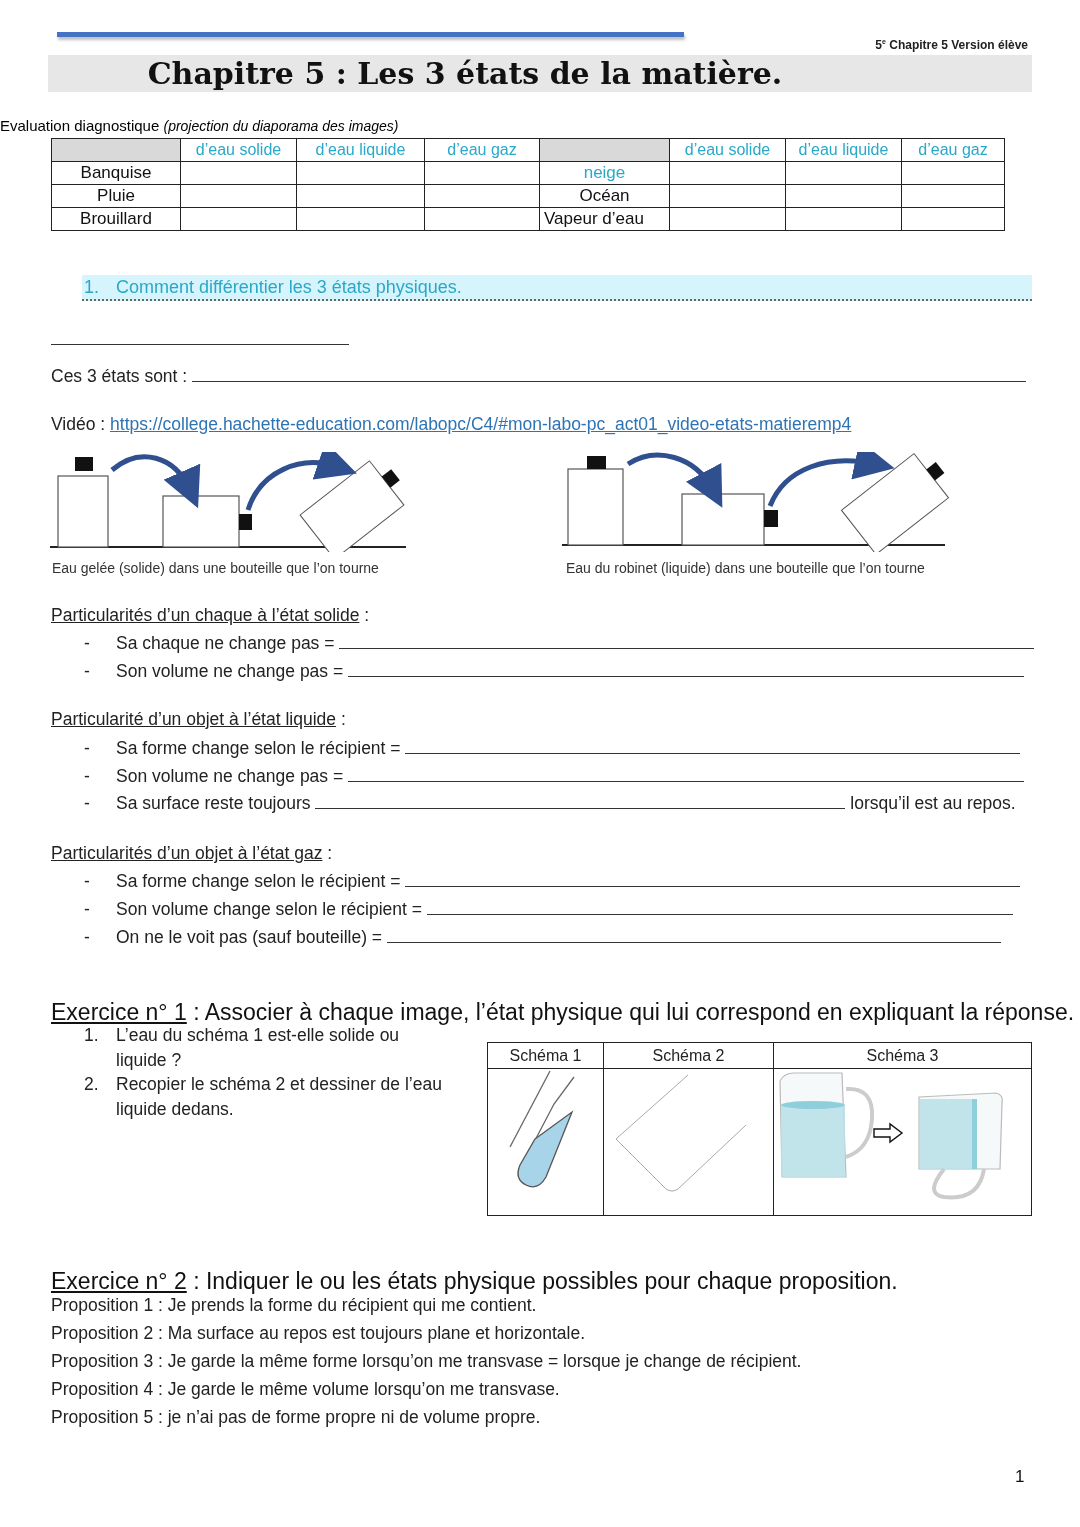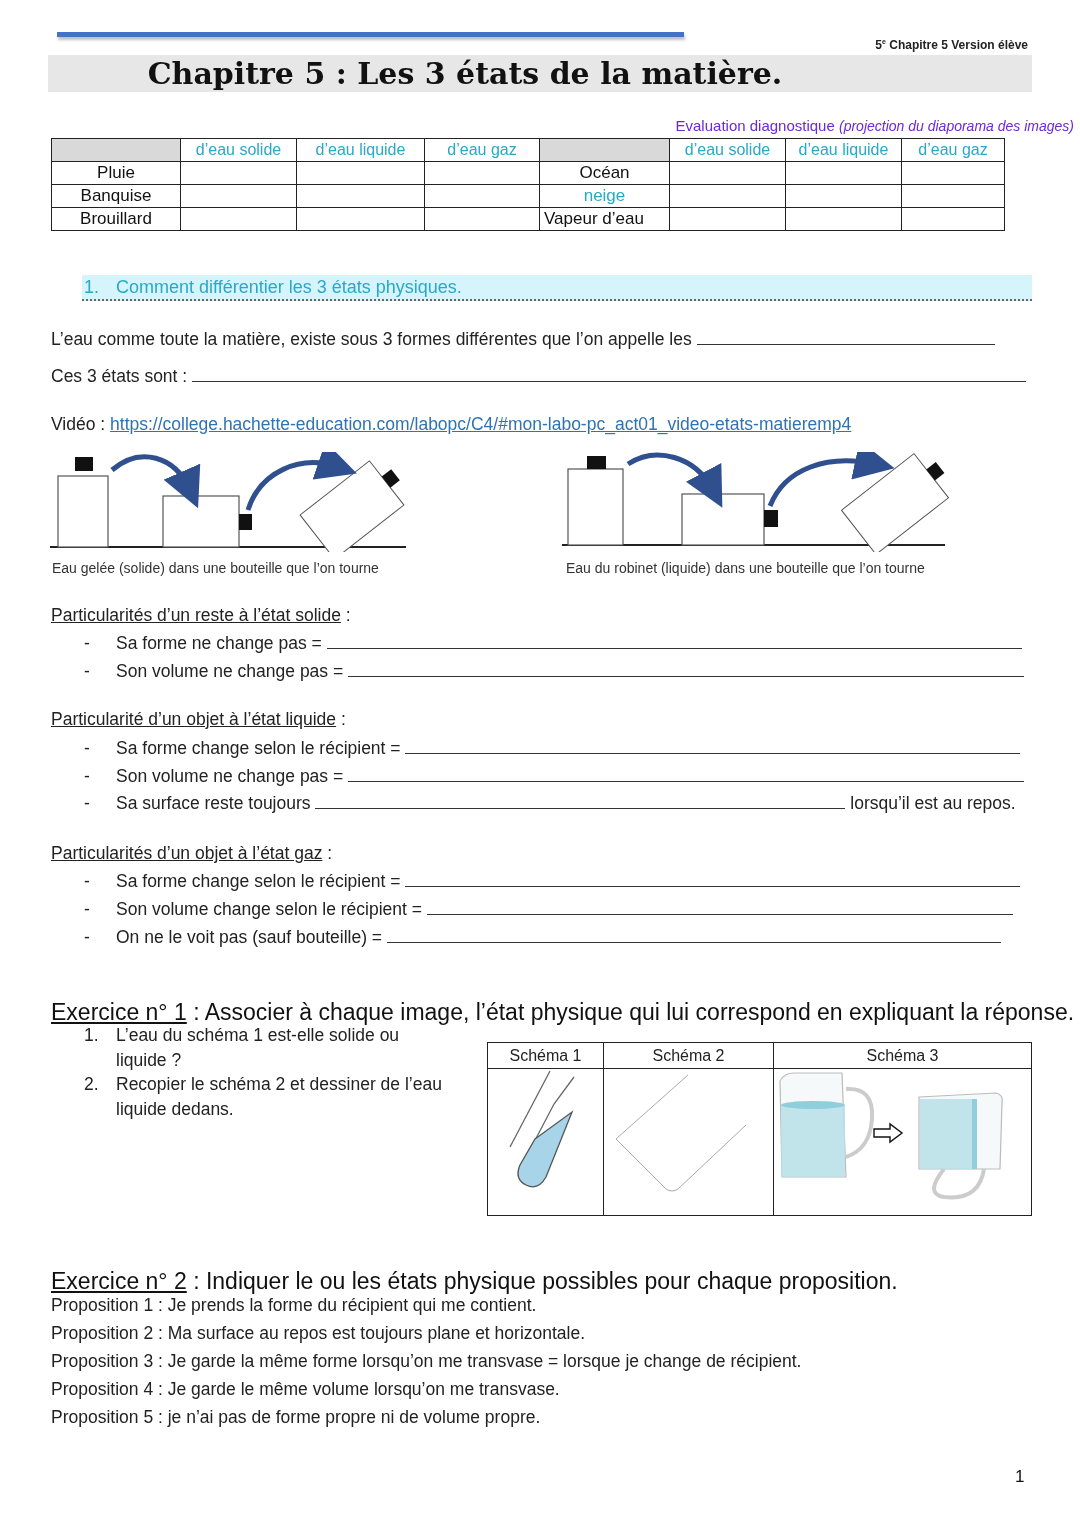--- a/index.html
+++ b/index.html
@@ -7,21 +7,21 @@
   body { position: relative; font-family: "Liberation Sans", sans-serif; color: #222; }
 
   .abs { position: absolute; }
 
   .top-rule { left: 57px; top: 32px; width: 627px; height: 5px; background: #4472c4; box-shadow: 1px 3px 3px rgba(0,0,0,0.25); }
   .version-tag { right: 52px; top: 38px; font-size: 12px; font-weight: bold; color: #222; }
   .version-tag sup { font-size: 7px; }
   .title-band { left: 48px; top: 55px; width: 984px; height: 37px; background: #e7e7e7; }
   .title { left: 48px; top: 55px; width: 834px; text-align: center; font-family: "DejaVu Serif", serif; font-weight: bold; font-size: 30px; line-height: 37px; color: #111; }
 
-  .eval-caption { left: 0; width: 1074px; top: 117px; text-align: right; font-size: 15px; color: #6d28d9; }
+  .eval-caption { left: 0; width: 1074px; top: 117px; text-align: left; font-size: 15px; color: #000000; }
   .eval-caption i { font-size: 14px; }
 
   table.diag { left: 51px; top: 138px; border-collapse: collapse; font-size: 17px; }
   table.diag td { border: 1.5px solid #222; height: 23px; padding: 0 4px; line-height: 20px; }
   table.diag td.hd { color: #2aa8c9; font-size: 16px; text-align: center; }
   table.diag td.gray { background: #d9d9d9; }
   table.diag td.name { text-align: center; color: #111; }
   table.diag td.name-left { text-align: left; color: #111; }
   table.diag td.blue { color: #2aa8c9; }
 
@@ -69,56 +69,56 @@
     <td class="gray" style="width:129px"></td>
     <td class="hd" style="width:116px">d’eau solide</td>
     <td class="hd" style="width:128px">d’eau liquide</td>
     <td class="hd" style="width:115px">d’eau gaz</td>
     <td class="gray" style="width:130px"></td>
     <td class="hd" style="width:116px">d’eau solide</td>
     <td class="hd" style="width:116px">d’eau liquide</td>
     <td class="hd" style="width:103px">d’eau gaz</td>
   </tr>
   <tr>
+    <td class="name">Banquise</td>
+    <td></td>
+        <td></td>
+        <td></td>
+    <td class="name blue">neige</td>
+    <td></td>
+        <td></td>
+        <td></td>
+  </tr>
+  <tr>
     <td class="name">Pluie</td>
     <td></td>
         <td></td>
         <td></td>
     <td class="name">Océan</td>
-    <td></td>
-        <td></td>
-        <td></td>
-  </tr>
-  <tr>
-    <td class="name">Banquise</td>
-    <td></td>
-        <td></td>
-        <td></td>
-    <td class="name blue">neige</td>
     <td></td>
         <td></td>
         <td></td>
   </tr>
   <tr>
     <td class="name">Brouillard</td>
     <td></td>
         <td></td>
         <td></td>
     <td class="name-left">Vapeur d’eau</td>
     <td></td>
         <td></td>
         <td></td>
   </tr>
 </tbody>
   </table>
 
 <div class="abs sec-band"></div>
 <div class="abs sec-title"><span class="num">1.</span><span>Comment différentier les 3 états physiques.</span></div>
 
-<div class="abs line" style="left:51px; top:329px;"><span>L’eau comme toute la matière, existe sous 3 formes différentes que l’on appelle les </span><span class="blank" style="width:298px"></span></div>
+<div class="abs line" style="left:51px; top:329px;"><span class="blank" style="width:298px"></span></div>
 <div class="abs line" style="left:51px; top:366px;"><span>Ces 3 états sont : </span><span class="blank" style="width:834px"></span></div>
 <div class="abs line" style="left:51px; top:414px;"><span>Vidéo : </span><span class="video-link">https://college.hachette-education.com/labopc/C4/#mon-labo-pc_act01_video-etats-matieremp4</span></div>
 
 <svg class="abs" style="left:50px; top:452px;" width="360" height="100">
   <defs>
     <marker id="ah" markerWidth="8" markerHeight="8" refX="4" refY="4" orient="auto">
         <path d="M0,0 L8,4 L0,8 Z" fill="#2f4f8f"></path>
       </marker>
   </defs>
   <line x1="0" y1="95" x2="356" y2="95" stroke="#222" stroke-width="2"></line>
@@ -143,22 +143,22 @@
   <rect x="204" y="58" width="14" height="17" fill="#111"></rect>
   <g transform="translate(335,52) rotate(-38)">
     <rect x="-46" y="-28" width="92" height="56" fill="#fff" stroke="#555" stroke-width="1"></rect>
     <rect x="46" y="-8" width="12" height="14" fill="#111"></rect>
   </g>
   <path d="M68,12 C96,-6 135,4 153,38" fill="none" stroke="#2f4f8f" stroke-width="5" marker-end="url(#ah)"></path>
   <path d="M210,54 C225,16 268,2 315,12" fill="none" stroke="#2f4f8f" stroke-width="5" marker-end="url(#ah)"></path>
 </svg>
 <div class="abs diagram-caption" style="left:566px; top:560px;">Eau du robinet (liquide) dans une bouteille que l’on tourne</div>
 
-<div class="abs line" style="left:51px; top:605px;"><span class="u">Particularités d’un reste à l’état solide</span><span> :</span></div>
-<div class="abs bullet-row" style="top:633px;"><span class="dash">-</span><span>Sa forme ne change pas = </span><span class="blank" style="width:695px"></span></div>
+<div class="abs line" style="left:51px; top:605px;"><span class="u">Particularités d’un chaque à l’état solide</span><span> :</span></div>
+<div class="abs bullet-row" style="top:633px;"><span class="dash">-</span><span>Sa chaque ne change pas = </span><span class="blank" style="width:695px"></span></div>
 <div class="abs bullet-row" style="top:661px;"><span class="dash">-</span><span>Son volume ne change pas = </span><span class="blank" style="width:676px"></span></div>
 
 <div class="abs line" style="left:51px; top:709px;"><span class="u">Particularité d’un objet à l’état liquide</span><span> :</span></div>
 <div class="abs bullet-row" style="top:738px;"><span class="dash">-</span><span>Sa forme change selon le récipient = </span><span class="blank" style="width:615px"></span></div>
 <div class="abs bullet-row" style="top:766px;"><span class="dash">-</span><span>Son volume ne change pas = </span><span class="blank" style="width:676px"></span></div>
 <div class="abs bullet-row" style="top:793px;"><span class="dash">-</span><span>Sa surface reste toujours </span><span class="blank" style="width:530px"></span><span> lorsqu’il est au repos.</span></div>
 
 <div class="abs line" style="left:51px; top:843px;"><span class="u">Particularités d’un objet à l’état gaz</span><span> :</span></div>
 <div class="abs bullet-row" style="top:871px;"><span class="dash">-</span><span>Sa forme change selon le récipient = </span><span class="blank" style="width:615px"></span></div>
 <div class="abs bullet-row" style="top:899px;"><span class="dash">-</span><span>Son volume change selon le récipient = </span><span class="blank" style="width:586px"></span></div>

